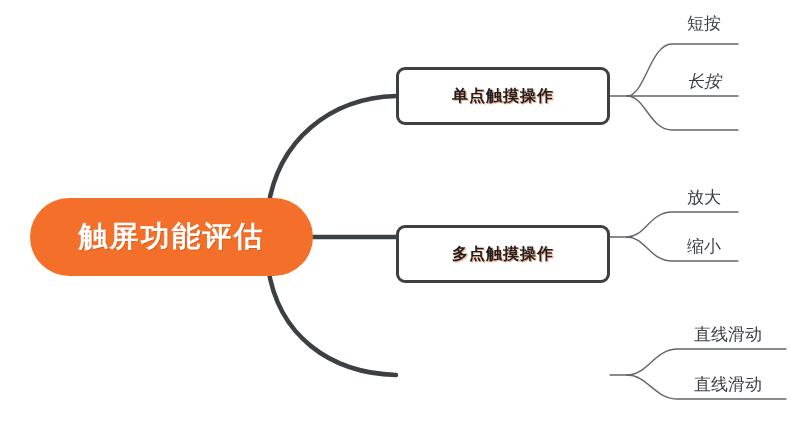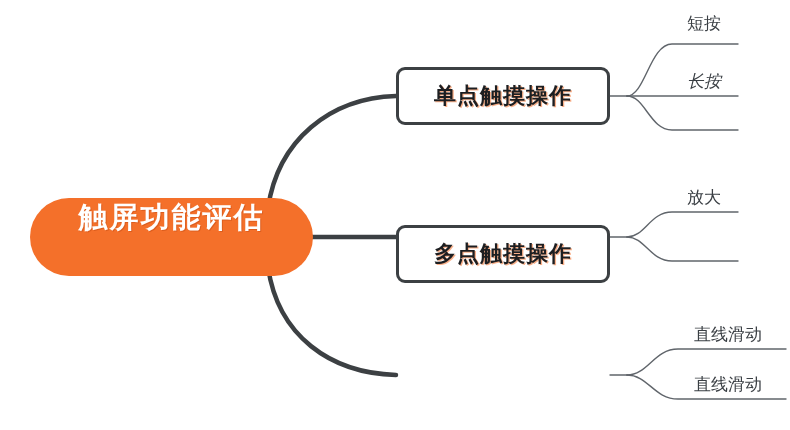--- a/index.html
+++ b/index.html
@@ -26,21 +26,21 @@
   
   .root-node {
     position: absolute;
     left: 30px;
     top: 198px;
     width: 283px;
     height: 78px;
     border-radius: 39px;
     background: #F4702A;
     display: flex;
-    align-items: flex-start;
+    align-items: center;
     justify-content: center;
     z-index: 3;
   }
   .root-label {
     color: #ffffff;
     font-size: 29px;
     font-weight: bold;
     letter-spacing: 2px;
     text-shadow: 1px 1px 0 rgba(190,70,15,0.45);
     white-space: nowrap;
@@ -59,21 +59,21 @@
     display: flex;
     align-items: center;
     justify-content: center;
     z-index: 3;
   }
   .branch-box.b1 { top: 67px; }
   .branch-box.b2 { top: 225px; }
   .branch-box.b3 { top: 345px; }
   .branch-label {
     color: #1c1e21;
-    font-size: 22px;
+    font-size: 16px;
     font-weight: bold;
     letter-spacing: 1px;
     white-space: nowrap;
     text-shadow: 1.3px 1.3px 0 rgba(244,112,42,0.55);
   }
 
   
   .leaf {
     position: absolute;
     color: #3a3f44;
@@ -126,20 +126,23 @@
   <div class="leaf" style="left:668px; top:70px; width:72px;font-style:italic;">
     <span>长按</span>
   </div>
 
   <div class="branch-box b2">
     <span class="branch-label">多点触摸操作</span>
   </div>
   <div class="leaf" style="left:668px; top:186px; width:72px;">
     <span>放大</span>
   </div>
+  <div class="leaf" style="left:668px; top:235px; width:72px;">
+    <span>缩小</span>
+  </div>
 
   <div class="leaf" style="left:672px; top:323px; width:112px;">
     <span>直线滑动</span>
   </div>
   <div class="leaf" style="left:672px; top:373px; width:112px;">
     <span>直线滑动</span>
   </div>
 
 </div>
 

